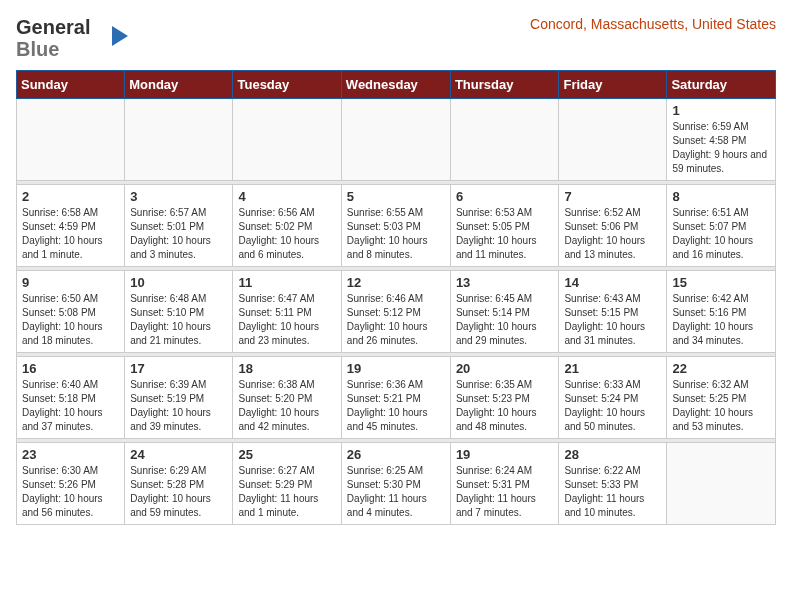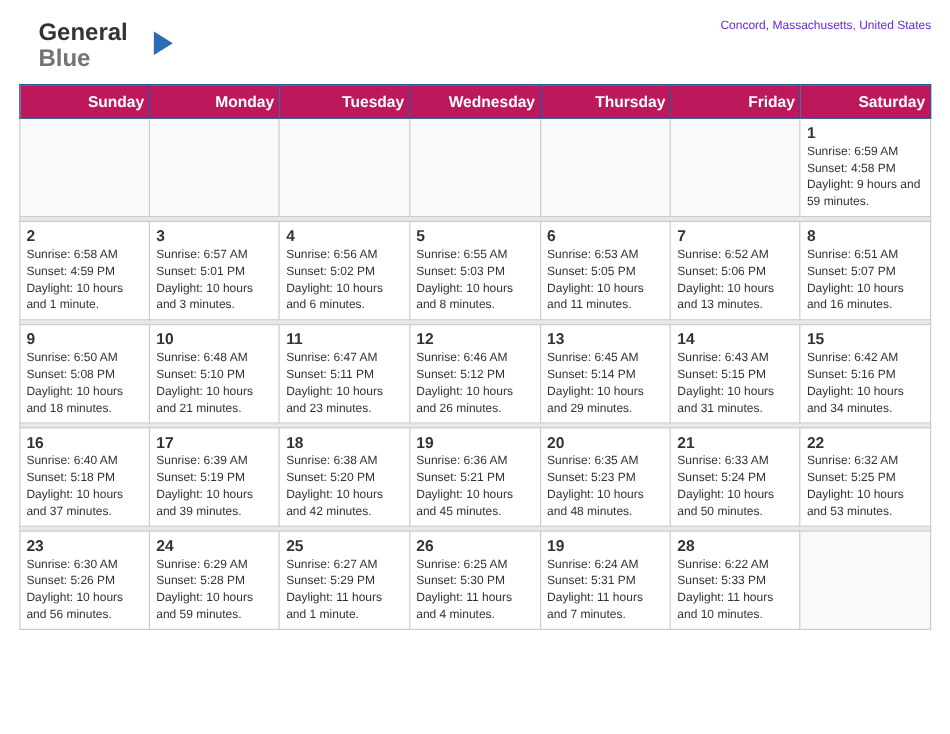--- a/index.html
+++ b/index.html
@@ -13,44 +13,43 @@
     .header {
       display: flex;
       justify-content: space-between;
       align-items: flex-start;
       margin-bottom: 10px;
     }
     .logo {
       display: flex;
       align-items: center;
       gap: 20px;
-      margin-left: 16px;
     }
     .title-block {
       text-align: right;
     }
     .month-title {
       font-size: 32px;
       font-weight: bold;
       color: #333;
     }
     .location {
-      font-size: 10px;
-      color: #6d28d9;
+      font-size: 14px;
+      color: #c2410c;
     }
     .calendar {
       width: 100%;
       border-collapse: collapse;
       border: 1px solid #ccc;
     }
     .calendar th {
-      background-color: #be185d;
+      background-color: #7f1d1d;
       color: #fff;
       padding: 6px 4px;
-      text-align: right;
+      text-align: left;
       font-size: 13px;
       border: 1px solid #1e5a9e;
     }
     .calendar td {
       border: 1px solid #ccc;
       vertical-align: top;
       padding: 4px 5px;
       width: 110px;
       min-height: 80px;
       font-size: 10.5px;

